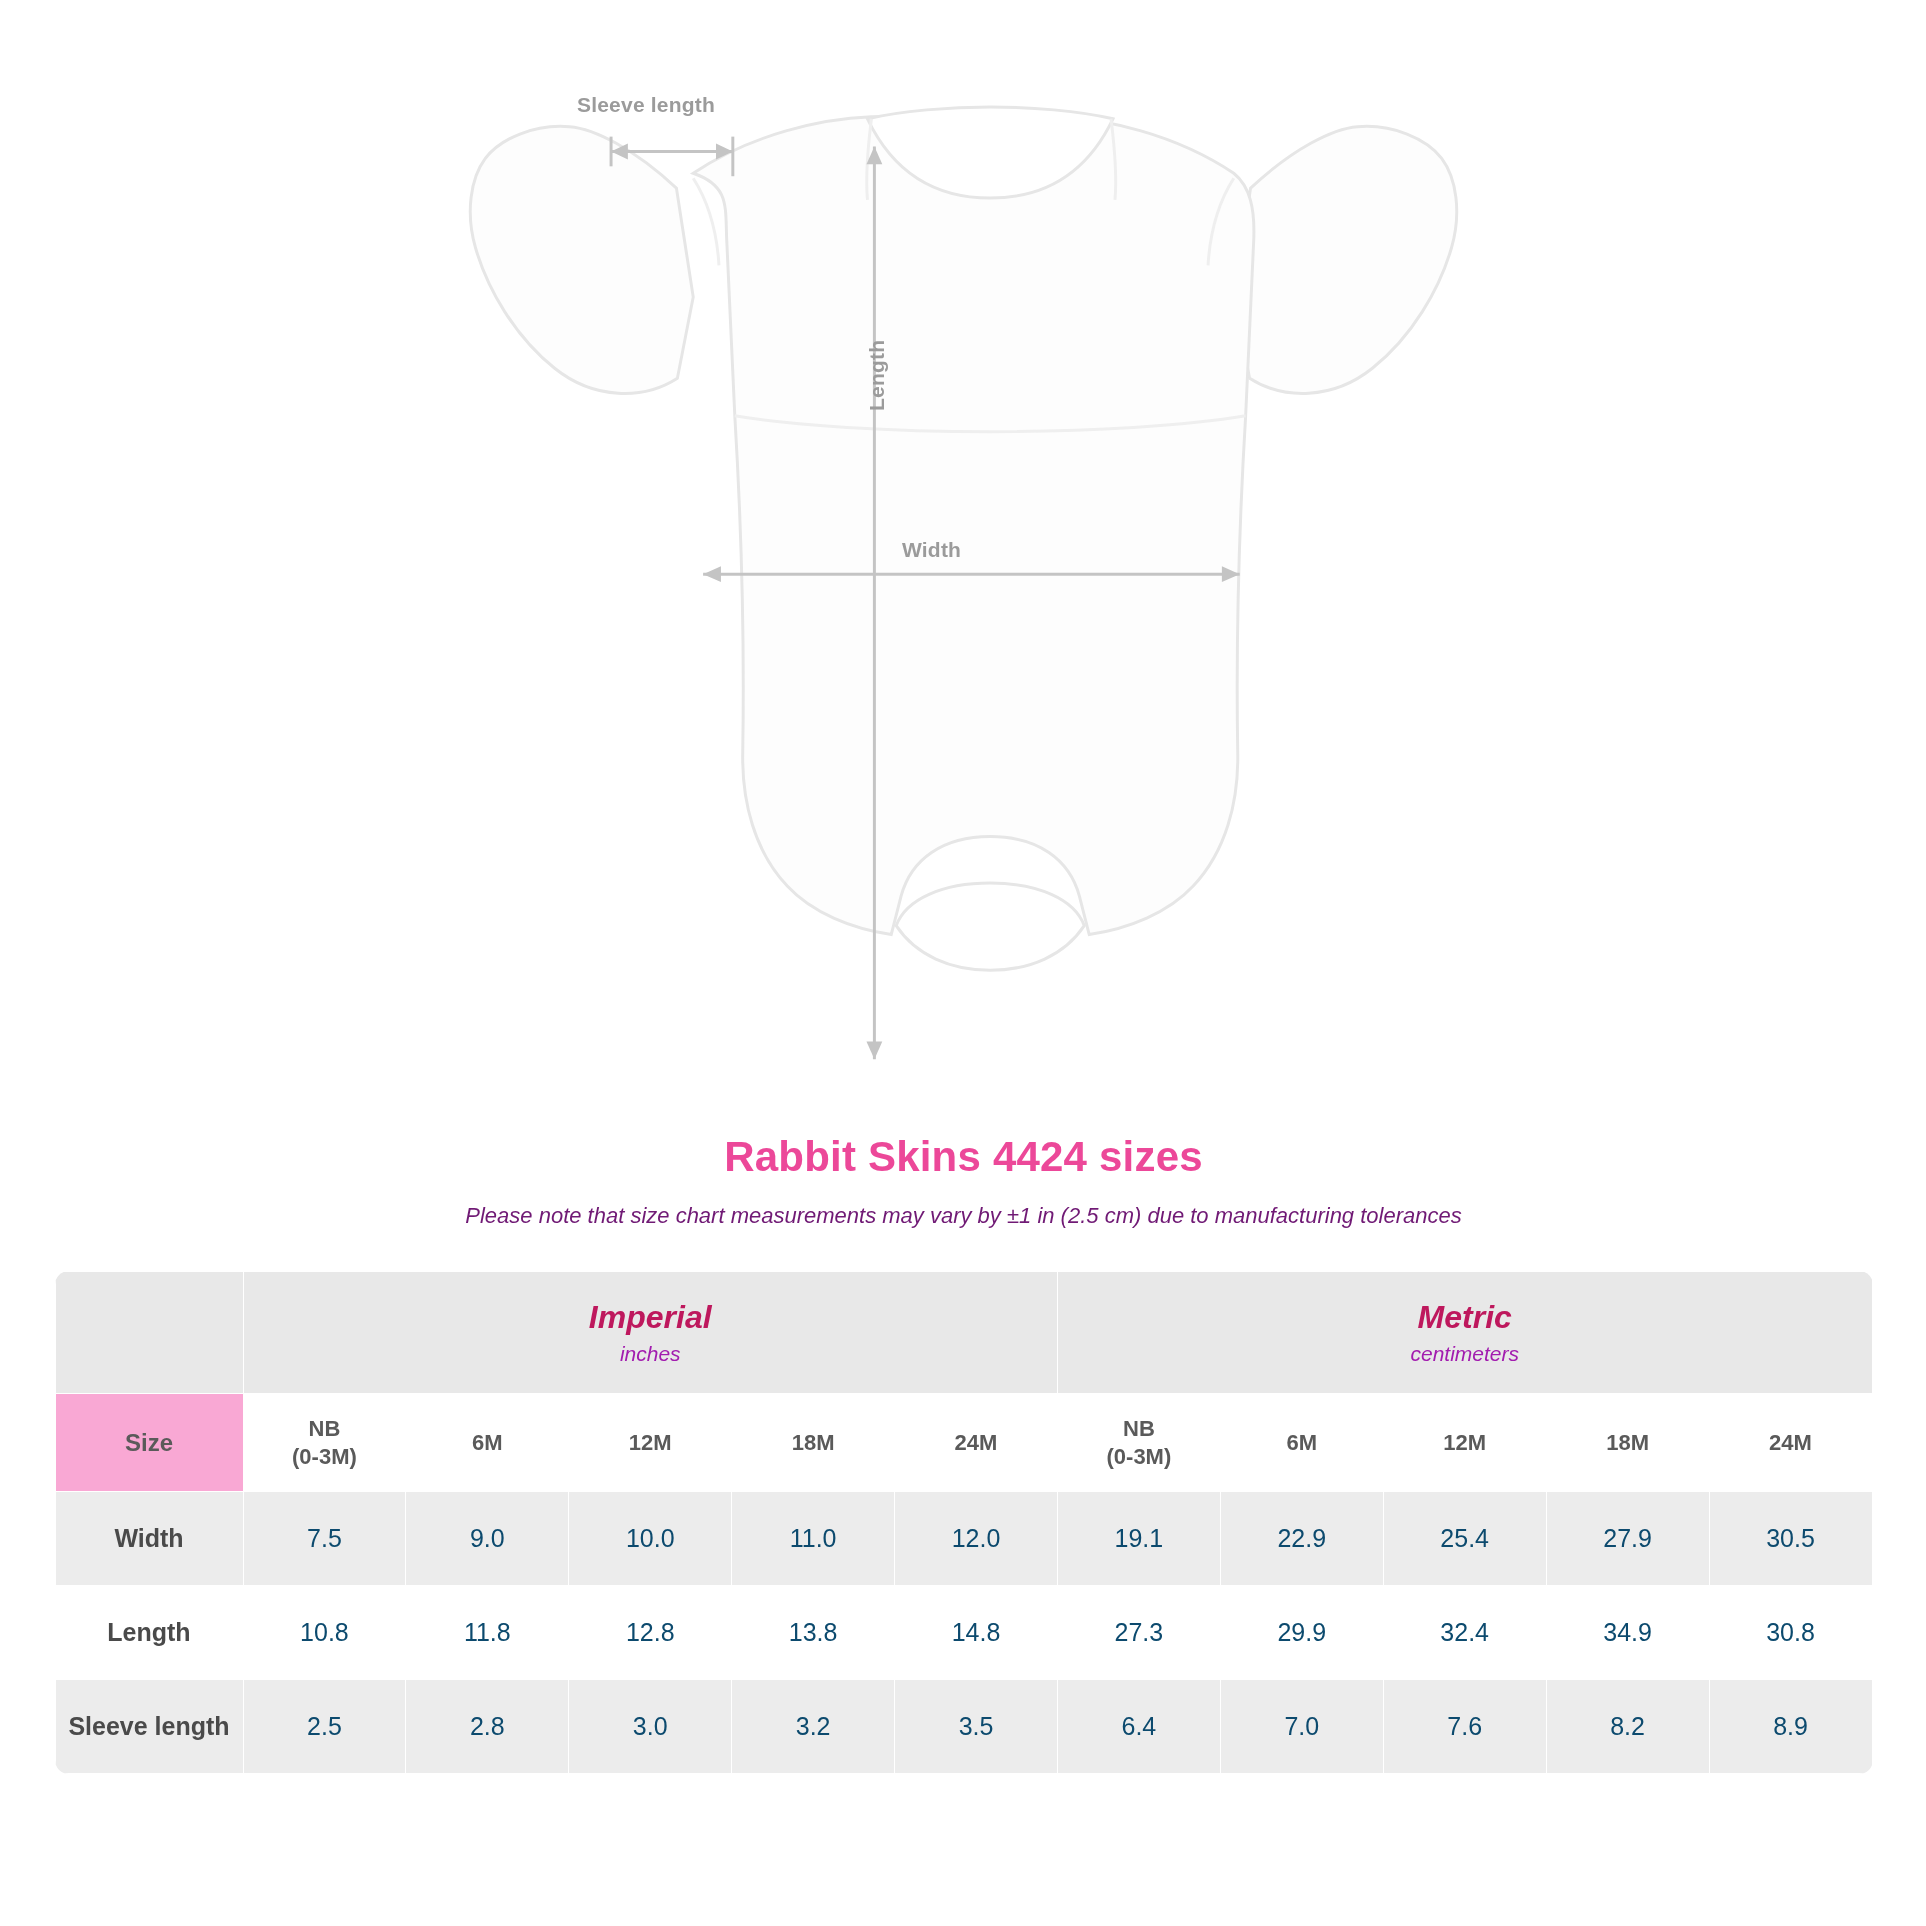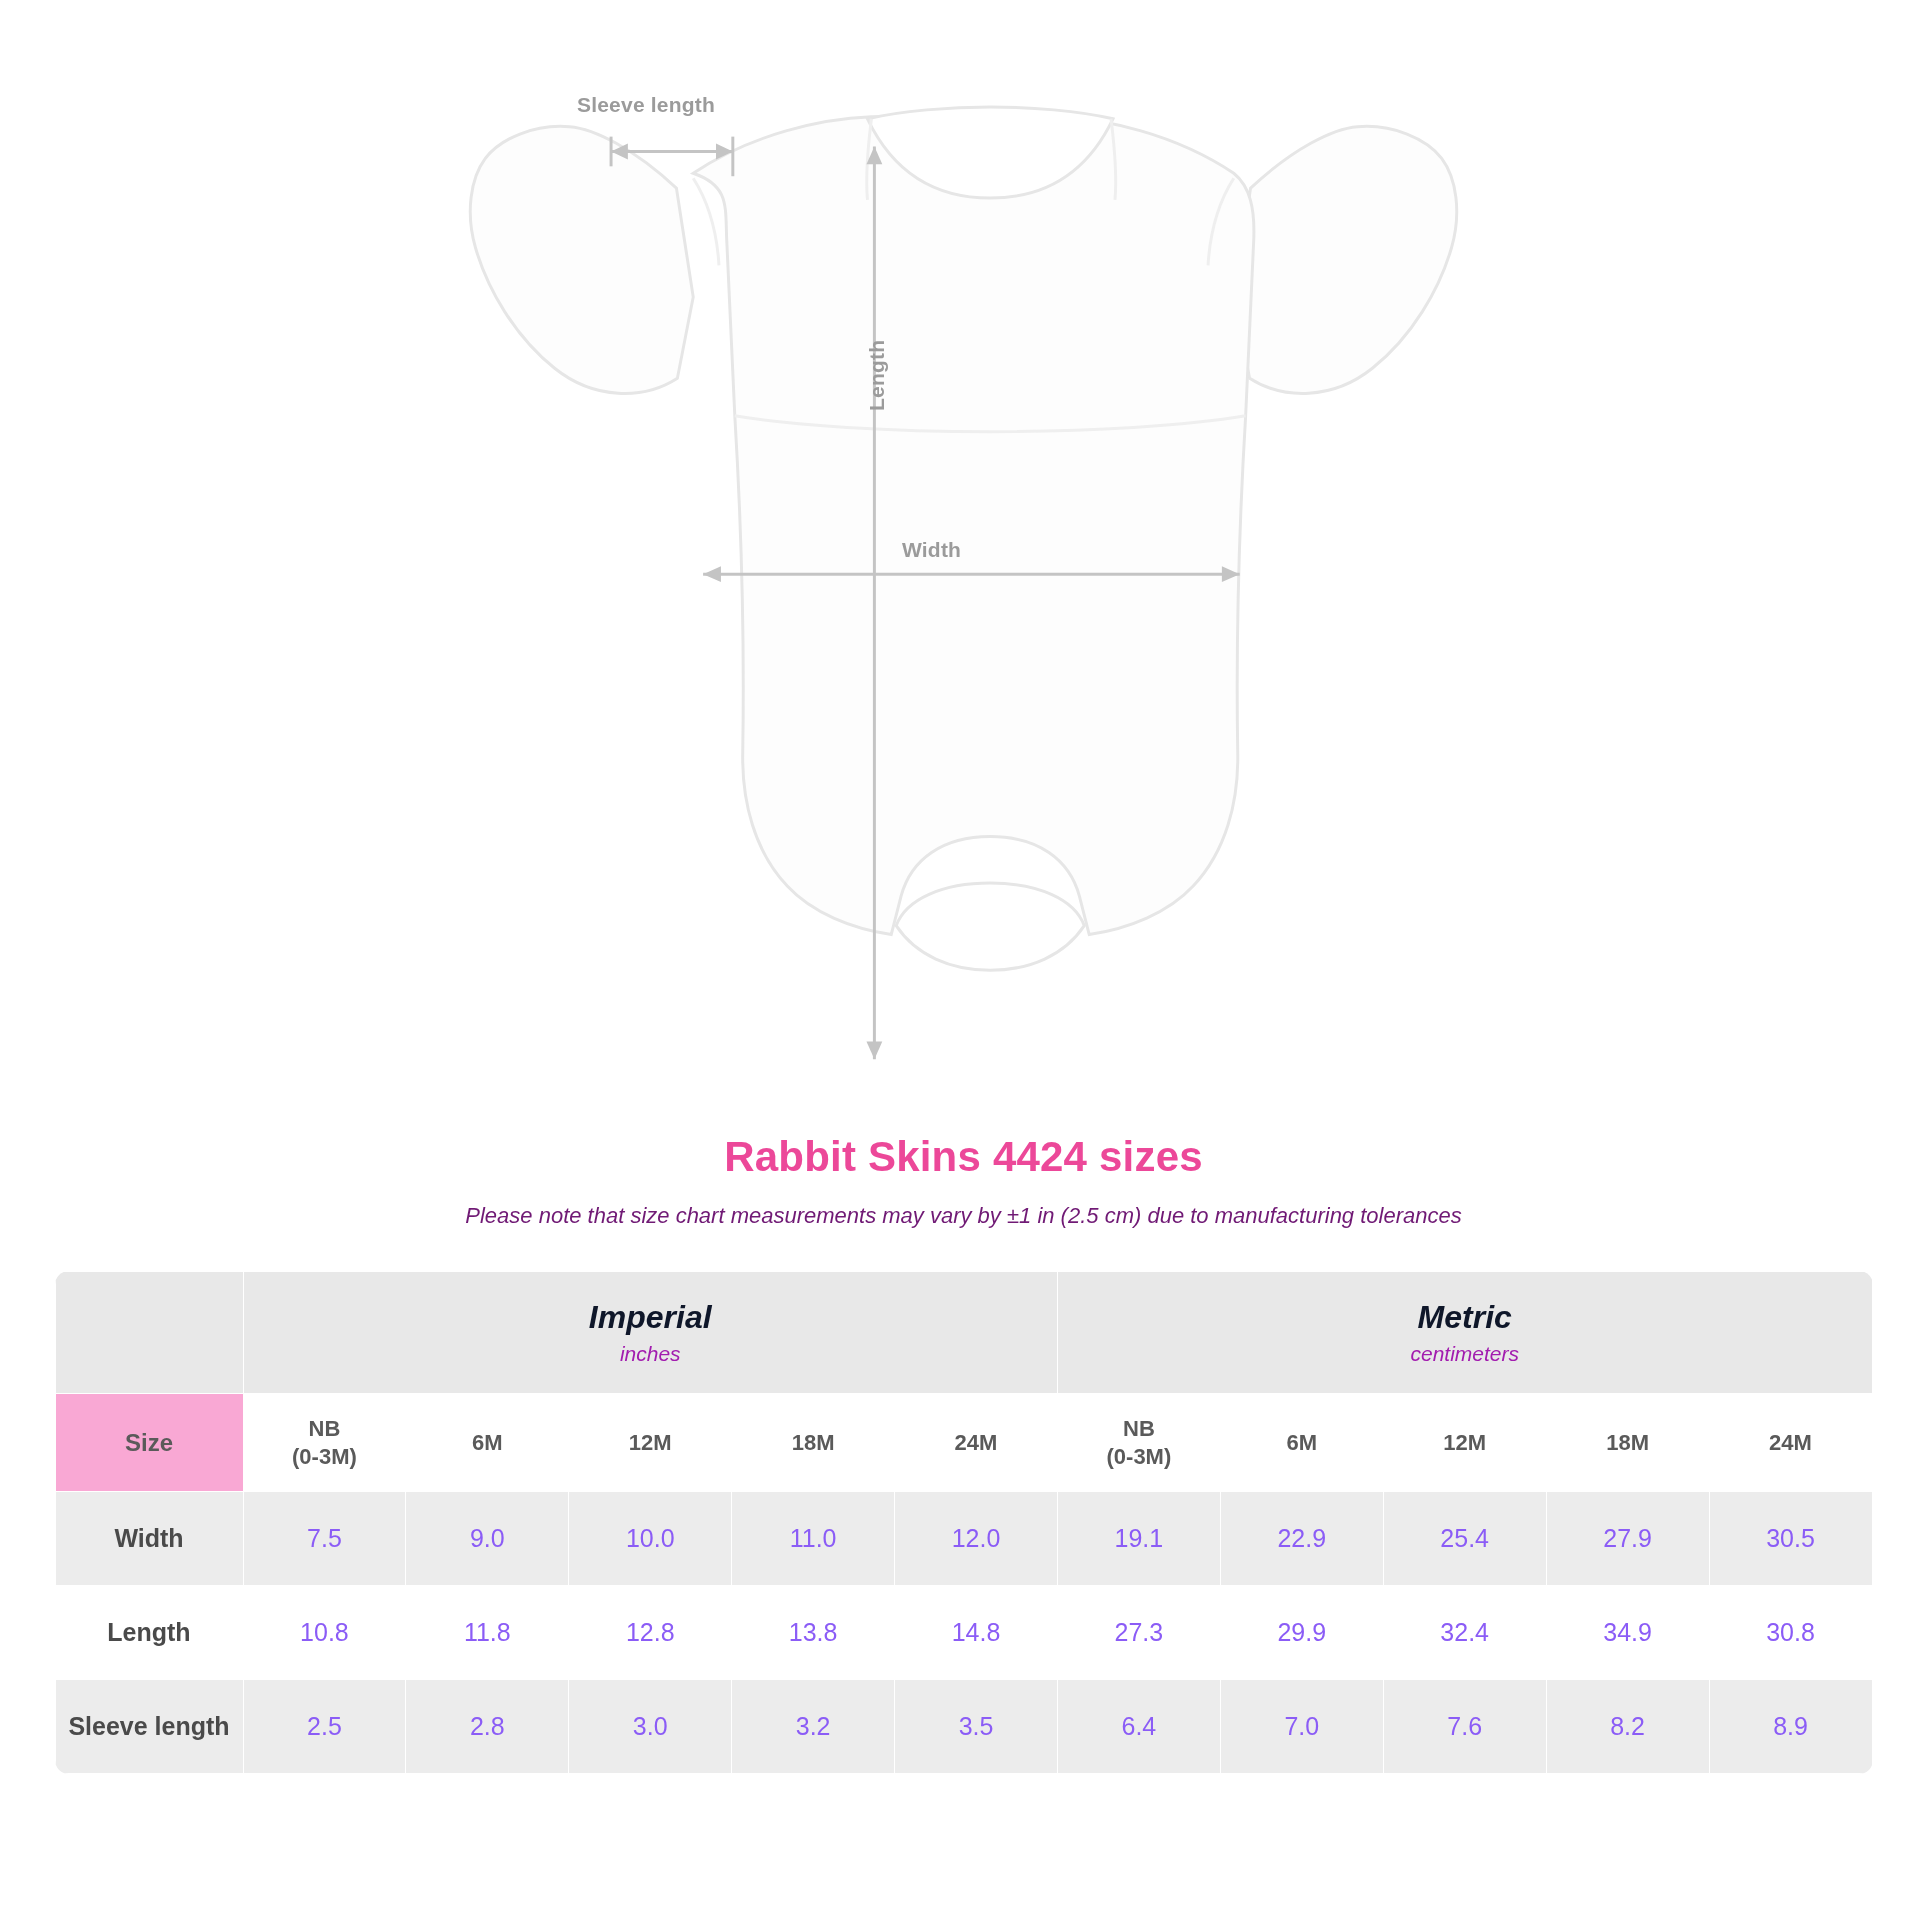--- a/index.html
+++ b/index.html
@@ -94,21 +94,21 @@
     vertical-align: middle;
   }
   .unit-head {
     background: #e8e8e8;
     height: 119px;
   }
   .unit-head .unit-name {
     font-size: 32px;
     font-style: italic;
     font-weight: bold;
-    color: #0f172a;
+    color: #be185d;
     line-height: 1.15;
   }
   .unit-head .unit-sub {
     font-size: 21px;
     font-style: italic;
     color: #a21caf;
     margin-top: 6px;
   }
   .corner-cell {
     background: #e8e8e8;
@@ -123,21 +123,21 @@
     line-height: 1.25;
   }
   tr.head-row td.rowlabel {
     background: #f9a8d4;
     font-size: 24px;
   }
 
   tr.data-row td {
     height: 91px;
     font-size: 25px;
-    color: #8b5cf6;
+    color: #0c4a6e;
   }
   tr.data-row.shaded td {
     background: #ececec;
   }
   tr.data-row.plain td {
     background: #ffffff;
   }
   tr.data-row td.rowlabel {
     font-weight: bold;
     font-size: 25px;

